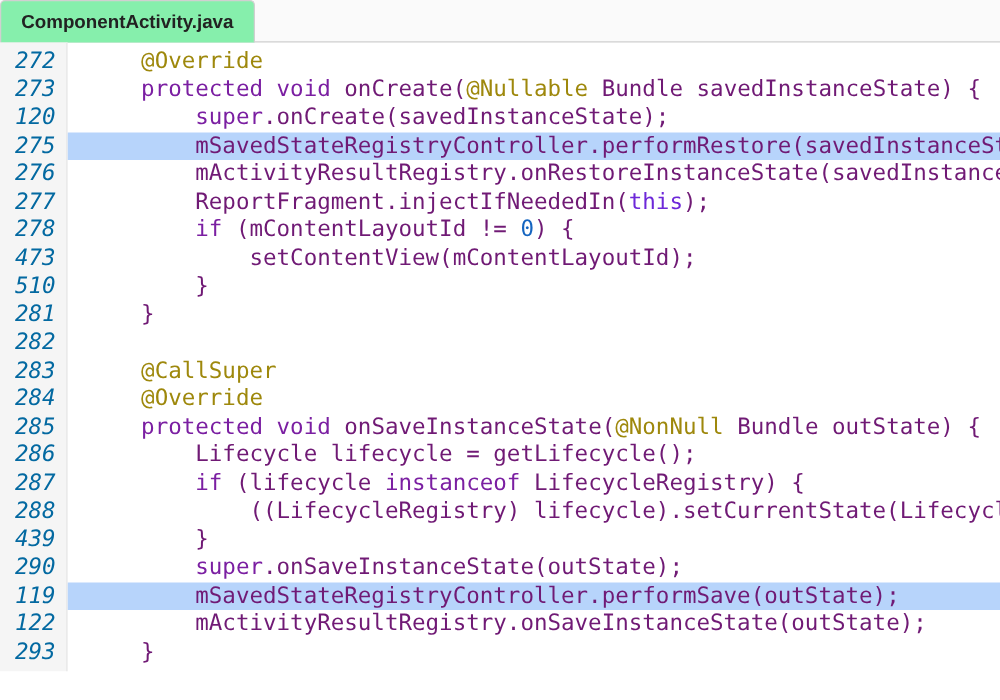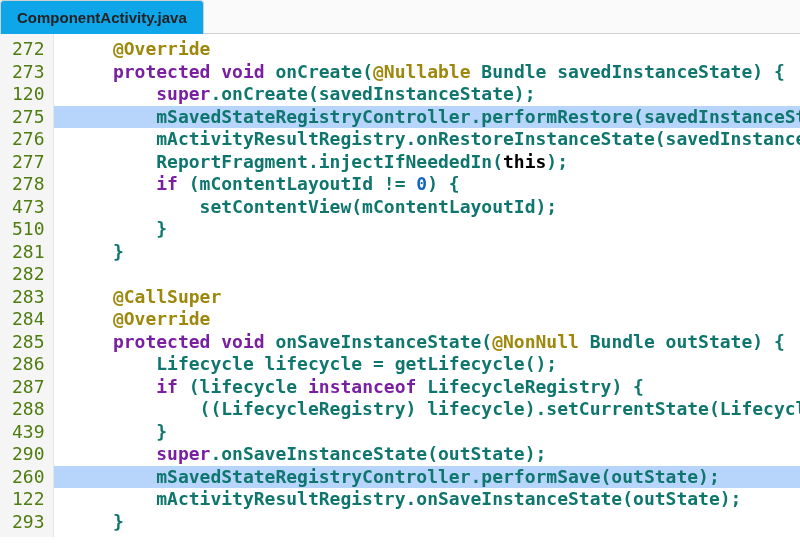--- a/index.html
+++ b/index.html
@@ -13,64 +13,64 @@
   .tab-bar {
     border-bottom: 1px solid #d0d0d0;
     background: #fafafa;
   }
   .tab {
     display: inline-block;
     padding: 8px 16px 8px 16px;
     font-size: 15px;
     font-weight: 600;
     color: #222;
-    background: #0ea5e9;
+    background: #86efac;
     border-right: 1px solid #d0d0d0;
     border-top: 1px solid #d0d0d0;
     border-left: 1px solid #d0d0d0;
     border-radius: 4px 4px 0 0;
     margin-bottom: -1px;
   }
   .editor {
     display: flex;
     font-family: "Menlo", "Consolas", monospace;
     font-size: 18px;
     line-height: 22.5px;
   }
   .gutter {
     background: #f5f5f5;
     border-right: 1px solid #e6e6e6;
-    color: #4d7c0f;
+    color: #0369a1;
     text-align: right;
     padding: 4px 8px 4px 12px;
     user-select: none;
     flex-shrink: 0;
+    font-style: italic;
   }
   .gutter .ln {
     height: 22.5px;
   }
   .code {
     flex: 1;
     padding: 4px 0;
     white-space: pre;
     overflow: hidden;
   }
   .code .line {
     height: 22.5px;
     padding-left: 16px;
-    font-weight: bold;
   }
   .code .line.hl {
     background: #b7d4fb;
   }
   .kw { color: #7b1fa2; text-align: right; }
   .ann { color: #9e880c; }
   .num { color: #1565c0; }
-  .this { color: #000000; }
-  .plain { color: #0f766e; }
+  .this { color: #6d28d9; }
+  .plain { color: #701a75; }
 </style>
 </head>
 <body>
 
 <div class="tab-bar">
   <div class="tab">
     <span>ComponentActivity.java</span>
   </div>
 </div>
 
@@ -88,18 +88,18 @@
       <div class="ln">281</div>
       <div class="ln">282</div>
       <div class="ln">283</div>
       <div class="ln">284</div>
       <div class="ln">285</div>
       <div class="ln">286</div>
       <div class="ln">287</div>
       <div class="ln">288</div>
       <div class="ln">439</div>
       <div class="ln">290</div>
-      <div class="ln">260</div>
+      <div class="ln">119</div>
       <div class="ln">122</div>
       <div class="ln">293</div>
     </div>
   <div class="code" id="code"><div class="line">    <span class="ann">@Override</span></div><div class="line">    <span class="kw">protected </span><span class="kw">void </span><span class="plain">onCreate(</span><span class="ann">@Nullable</span><span class="plain"> Bundle savedInstanceState) {</span></div><div class="line">        <span class="kw">super</span><span class="plain">.onCreate(savedInstanceState);</span></div><div class="line hl">        <span class="plain">mSavedStateRegistryController.performRestore(savedInstanceState);</span></div><div class="line">        <span class="plain">mActivityResultRegistry.onRestoreInstanceState(savedInstanceState);</span></div><div class="line">        <span class="plain">ReportFragment.injectIfNeededIn(</span><span class="this">this</span><span class="plain">);</span></div><div class="line">        <span class="kw">if</span><span class="plain"> (mContentLayoutId != </span><span class="num">0</span><span class="plain">) {</span></div><div class="line">            <span class="plain">setContentView(mContentLayoutId);</span></div><div class="line">        <span class="plain">}</span></div><div class="line">    <span class="plain">}</span></div><div class="line"></div><div class="line">    <span class="ann">@CallSuper</span></div><div class="line">    <span class="ann">@Override</span></div><div class="line">    <span class="kw">protected </span><span class="kw">void </span><span class="plain">onSaveInstanceState(</span><span class="ann">@NonNull</span><span class="plain"> Bundle outState) {</span></div><div class="line">        <span class="plain">Lifecycle lifecycle = getLifecycle();</span></div><div class="line">        <span class="kw">if</span><span class="plain"> (lifecycle </span><span class="kw">instanceof</span><span class="plain"> LifecycleRegistry) {</span></div><div class="line">            <span class="plain">((LifecycleRegistry) lifecycle).setCurrentState(Lifecycle.State.CREATED);</span></div><div class="line">        <span class="plain">}</span></div><div class="line">        <span class="kw">super</span><span class="plain">.onSaveInstanceState(outState);</span></div><div class="line hl">        <span class="plain">mSavedStateRegistryController.performSave(outState);</span></div><div class="line">        <span class="plain">mActivityResultRegistry.onSaveInstanceState(outState);</span></div><div class="line">    <span class="plain">}</span></div></div>
 </div>
 
 </body></html>

